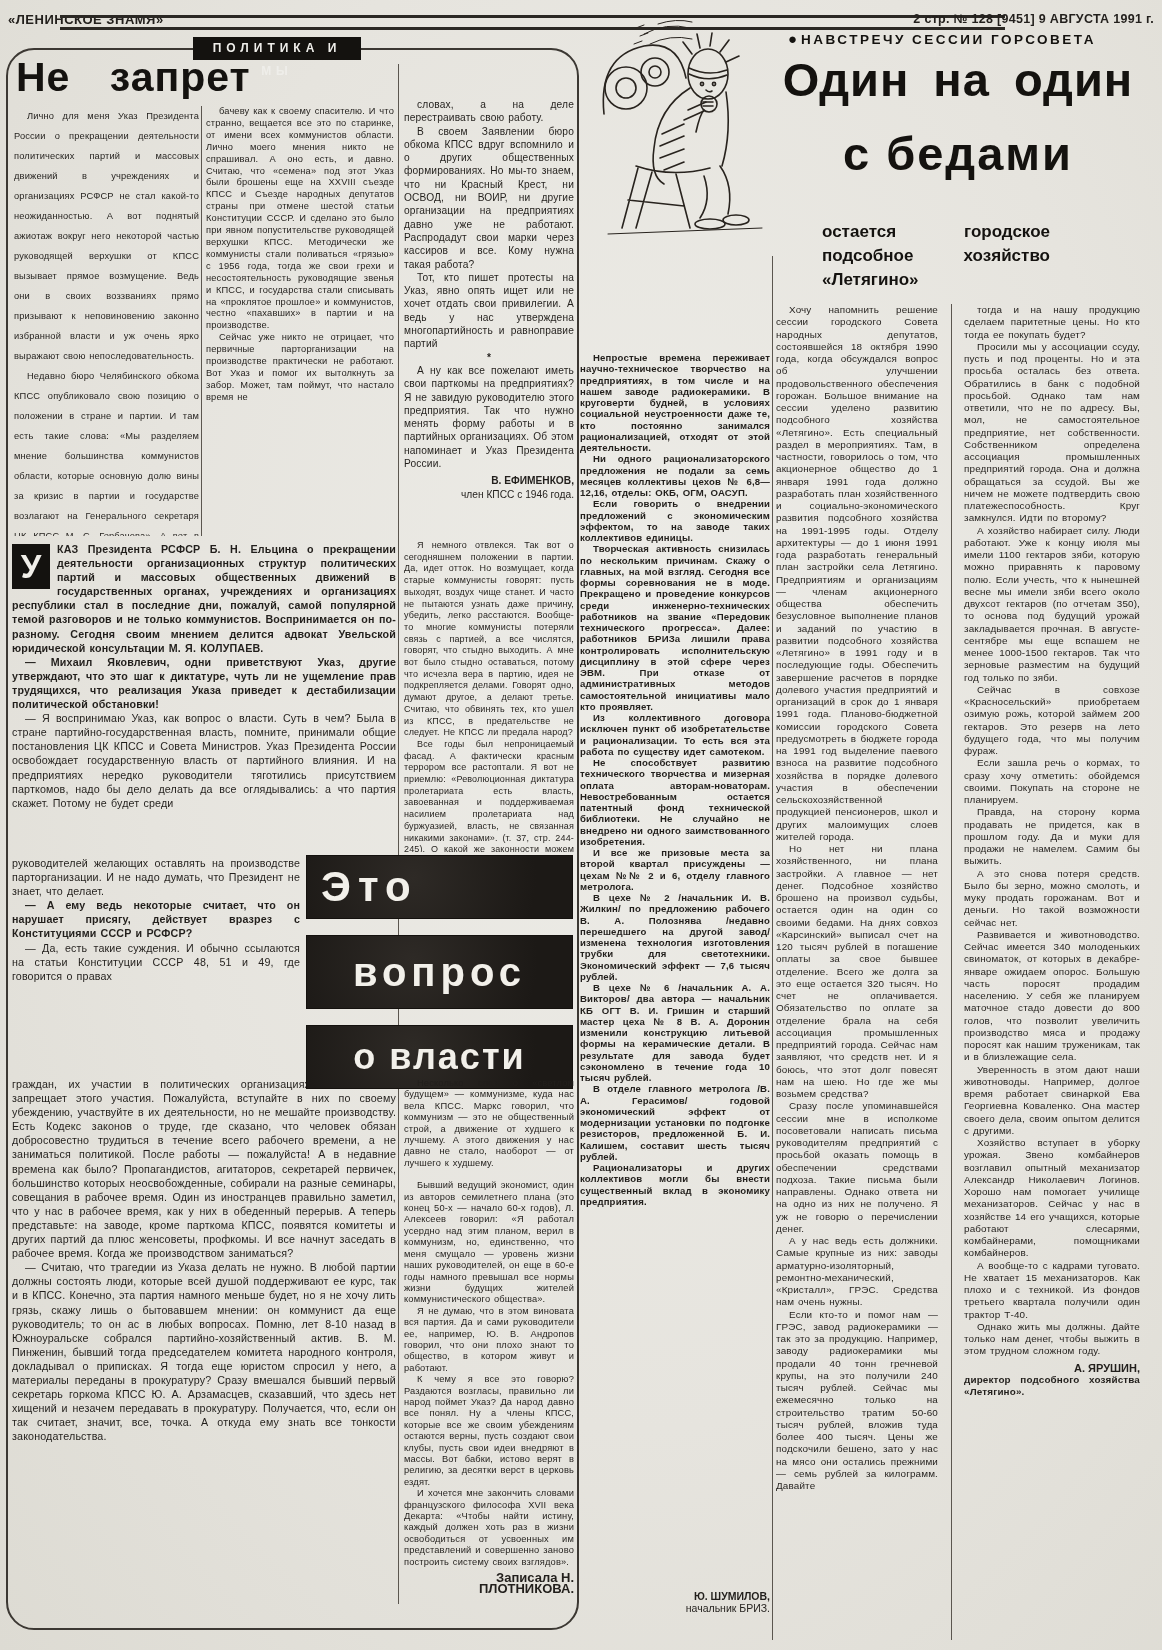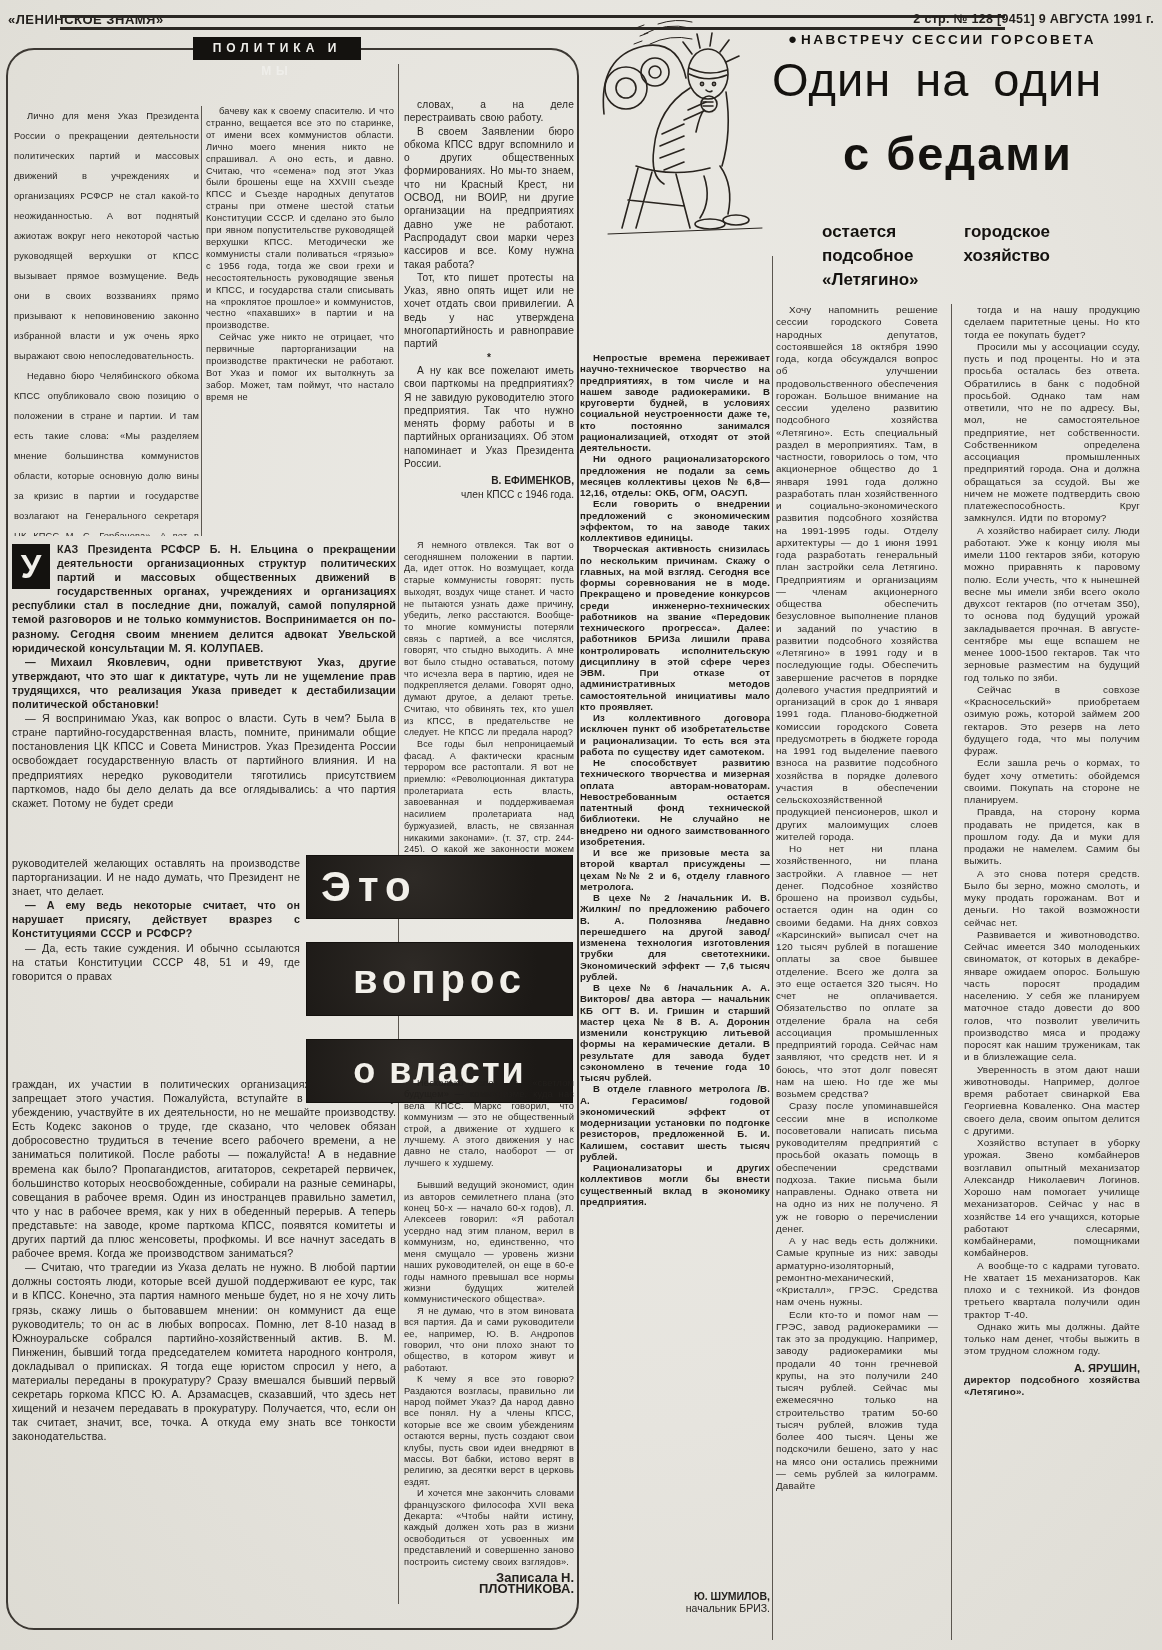--- a/index.html
+++ b/index.html
@@ -39,36 +39,36 @@
   .seg1{left:12px;top:542px;width:384px;height:312px;}
   .seg2{left:12px;top:856px;width:288px;height:219px;}
   .seg3{left:12px;top:1077px;width:384px;height:530px;}
   .dropcap{float:left;width:38px;height:45px;background:#14120f;color:#f1efe9;font-size:33px;font-weight:bold;
     text-align:center;line-height:45px;margin:2px 7px 1px 0;}
   .intro{font-weight:bold;text-indent:0!important;}
 
   
   .pq{left:306px;top:855px;width:267px;}
   .pq-box{background:radial-gradient(circle at 40% 35%, #2e2a26 0%, #1c1916 75%);
-    border:1px solid #14110e;color:#f2f0ea;font-weight:bold;margin-bottom:23px;
+    border:1px solid #14110e;color:#f2f0ea;font-weight:bold;margin-bottom:16px;
     display:flex;align-items:center;}
   .pq1{height:62px;font-size:42px;letter-spacing:7px;padding-left:14px;}
   .pq2{height:72px;font-size:40px;letter-spacing:5px;justify-content:center;}
   .pq3{height:62px;font-size:36px;letter-spacing:2px;justify-content:center;}
 
   
   .cartoon{left:592px;top:14px;width:176px;height:232px;}
   .h-briz{left:580px;top:250px;width:190px;font-size:23px;line-height:30px;font-weight:bold;color:#14120f;}
   .briz-body{left:580px;top:352px;width:190px;height:1230px;font-size:9.6px;line-height:11.25px;font-weight:bold;}
   .briz-sign{left:580px;top:1586px;width:190px;font-size:10.5px;}
 
   
   .g-kicker{left:788px;top:30px;font-size:13.5px;font-weight:bold;letter-spacing:2.5px;color:#14120f;}
   .g-kicker .dot{font-size:15px;letter-spacing:0;margin-right:4px;}
-  .g-h1{left:772px;top:52px;width:372px;font-size:47px;font-weight:normal;letter-spacing:1px;word-spacing:10px;color:#14120f;}
+  .g-h1{left:772px;top:52px;width:372px;text-align:center;font-size:47px;font-weight:bold;letter-spacing:1px;word-spacing:10px;color:#14120f;}
   .g-h2{left:772px;top:126px;width:372px;text-align:center;font-size:47px;font-weight:bold;letter-spacing:2px;color:#14120f;}
   .g-sub{left:822px;top:220px;width:228px;font-size:17px;line-height:24px;font-weight:bold;color:#14120f;}
   .g-sub div{text-align:justify;text-align-last:justify;}
   .g-sub div:last-child{text-align-last:left;}
   .gc1{left:776px;top:304px;width:162px;height:1322px;font-size:9.9px;line-height:12.25px;}
   .gc2{left:964px;top:304px;width:176px;height:1322px;font-size:9.9px;line-height:12.25px;}
 
   svg .ln{fill:none;stroke:#28231e;stroke-width:1.6;stroke-linecap:round;stroke-linejoin:round;}
   svg .thin{stroke-width:1;}
 </style>
@@ -76,20 +76,21 @@
 <body>
 
 <div class="page">
 
   <div class="abs masthead">«ЛЕНИНСКОЕ ЗНАМЯ»</div>
   <div class="abs hdr-rule"></div>
   <div class="abs issue">2 стр. № 128 [9451] 9 АВГУСТА 1991 г.</div>
 
   <div class="abs frame"></div>
   <div class="abs kicker-box">ПОЛИТИКА И МЫ</div>
+  <div class="abs h-nezapret">Не запрет</div>
 
   <div class="abs rule-v" style="left:201px;top:106px;height:430px"></div>
   <div class="abs rule-v" style="left:398px;top:64px;height:1540px"></div>
 
   <div class="abs jt clip c1">
     <p>Лично для меня Указ Президента России о прекращении деятельности политических партий и массовых движений в учреждениях и организациях РСФСР не стал какой-то неожиданностью. А вот поднятый ажиотаж вокруг него некоторой частью руководящей верхушки от КПСС вызывает прямое возмущение. Ведь они в своих воззваниях прямо призывают к неповиновению законно избранной власти и уж очень ярко выражают свою непоследовательность.</p>
     <p>Недавно бюро Челябинского обкома КПСС опубликовало свою позицию о положении в стране и партии. И там есть такие слова: «Мы разделяем мнение большинства коммунистов области, которые основную долю вины за кризис в партии и государстве возлагают на Генерального секретаря ЦК КПСС М. С. Горбачева». А вот в Заявлении по части Указа Президента России они уже обращаются к М. С. Гор-</p>
   </div>
   <div class="abs jt clip c2">
     <p>бачеву как к своему спасителю. И что странно, вещается все это по старинке, от имени всех коммунистов области. Лично моего мнения никто не спрашивал. А оно есть, и давно. Считаю, что «семена» под этот Указ были брошены еще на XXVIII съезде КПСС и Съезде народных депутатов страны при отмене шестой статьи Конституции СССР. И сделано это было при явном попустительстве руководящей верхушки КПСС. Методически же коммунисты стали поливаться «грязью» с 1956 года, тогда же свои грехи и несостоятельность руководящие звенья и КПСС, и государства стали списывать на «проклятое прошлое» и коммунистов, честно «пахавших» в партии и на производстве.</p>
@@ -221,21 +222,21 @@
     <p>Но нет ни плана хозяйственного, ни плана застройки. А главное — нет денег. Подсобное хозяйство брошено на произвол судьбы, остается один на один со своими бедами. На днях совхоз «Карсинский» выписал счет на 120 тысяч рублей в погашение оплаты за свое бывшее отделение. Всего же долга за это еще остается 320 тысяч. Но счет не оплачивается. Обязательство по оплате за отделение брала на себя ассоциация промышленных предприятий города. Сейчас нам заявляют, что средств нет. И я боюсь, что этот долг повесят нам на шею. Но где же мы возьмем средства?</p>
     <p>Сразу после упоминавшейся сессии мне в исполкоме посоветовали написать письма руководителям предприятий с просьбой оказать помощь в обеспечении средствами подхоза. Такие письма были направлены. Однако ответа ни на одно из них не получено. Я уж не говорю о перечислении денег.</p>
     <p>А у нас ведь есть должники. Самые крупные из них: заводы арматурно-изоляторный, ремонтно-механический, «Кристалл», ГРЭС. Средства нам очень нужны.</p>
     <p>Если кто-то и помог нам — ГРЭС, завод радиокерамики — так это за продукцию. Например, заводу радиокерамики мы продали 40 тонн гречневой крупы, на это получили 240 тысяч рублей. Сейчас мы ежемесячно только на строительство тратим 50-60 тысяч рублей, вложив туда более 400 тысяч. Цены же подскочили бешено, зато у нас на мясо они остались прежними — семь рублей за килограмм. Давайте</p>
   </div>
   <div class="abs jt clip gc2">
     <p>тогда и на нашу продукцию сделаем паритетные цены. Но кто тогда ее покупать будет?</p>
     <p>Просили мы у ассоциации ссуду, пусть и под проценты. Но и эта просьба осталась без ответа. Обратились в банк с подобной просьбой. Однако там нам ответили, что не по адресу. Вы, мол, не самостоятельное предприятие, нет собственности. Собственником определена ассоциация промышленных предприятий города. Она и должна обращаться за ссудой. Вы же ничем не можете подтвердить свою платежеспособность. Круг замкнулся. Идти по второму?</p>
     <p>А хозяйство набирает силу. Люди работают. Уже к концу июля мы имели 1100 гектаров зяби, которую можно приравнять к паровому полю. Если учесть, что к нынешней весне мы имели зяби всего около двухсот гектаров (по отчетам 350), то основа под будущий урожай закладывается прочная. В августе-сентябре мы еще вспашем не менее 1000-1500 гектаров. Так что зерновые разместим на будущий год только по зяби.</p>
     <p>Сейчас в совхозе «Красносельский» приобретаем озимую рожь, которой займем 200 гектаров. Это резерв на лето будущего года, что мы получим фураж.</p>
-    <p>Если зашла речь о кормах, то будет хочу отметить: обойдемся своими. Покупать на стороне не планируем.</p>
+    <p>Если зашла речь о кормах, то сразу хочу отметить: обойдемся своими. Покупать на стороне не планируем.</p>
     <p>Правда, на сторону корма продавать не придется, как в прошлом году. Да и муки для продажи не намелем. Самим бы выжить.</p>
     <p>А это снова потеря средств. Было бы зерно, можно смолоть, и муку продать горожанам. Вот и деньги. Но такой возможности сейчас нет.</p>
     <p>Развивается и животноводство. Сейчас имеется 340 молоденьких свиноматок, от которых в декабре-январе ожидаем опорос. Большую часть поросят продадим населению. У себя же планируем маточное стадо довести до 800 голов, что позволит увеличить производство мяса и продажу поросят как нашим труженикам, так и в близлежащие села.</p>
     <p>Уверенность в этом дают наши животноводы. Например, долгое время работает свинаркой Ева Георгиевна Коваленко. Она мастер своего дела, своим опытом делится с другими.</p>
     <p>Хозяйство вступает в уборку урожая. Звено комбайнеров возглавил опытный механизатор Александр Николаевич Логинов. Хорошо нам помогает училище механизаторов. Сейчас у нас в хозяйстве 14 его учащихся, которые работают слесарями, комбайнерами, помощниками комбайнеров.</p>
     <p>А вообще-то с кадрами туговато. Не хватает 15 механизаторов. Как плохо и с техникой. Из фондов третьего квартала получили один трактор Т-40.</p>
     <p>Однако жить мы должны. Дайте только нам денег, чтобы выжить в этом трудном сложном году.</p>
     <span class="sig" style="font-size:11px">А. ЯРУШИН,</span>
     <p class="b" style="text-indent:0">директор подсобного хозяйства «Летягино».</p>
   </div>

